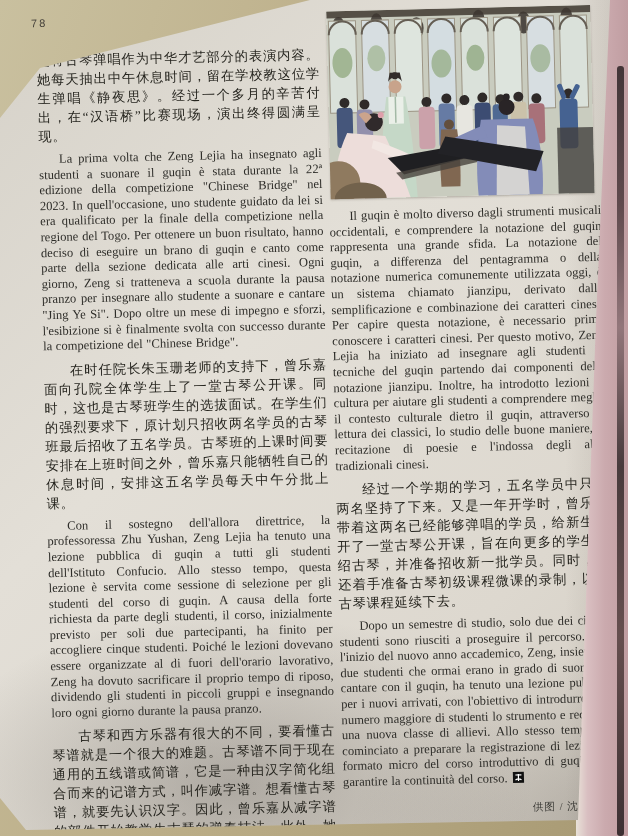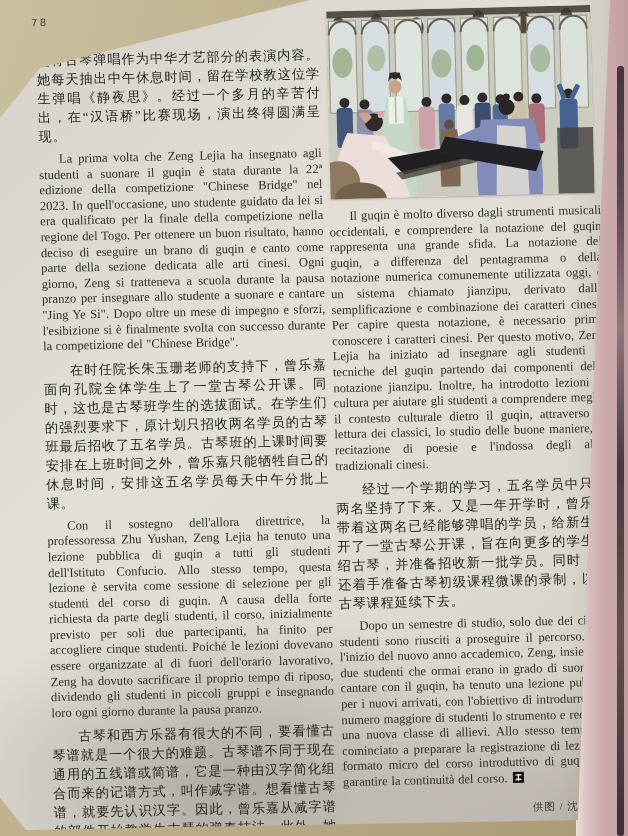--- a/index.html
+++ b/index.html
@@ -24,21 +24,21 @@
     position:absolute;inset:0;z-index:3;
     clip-path:polygon(40px 68px,310px 0px,610px 0px,596px 320px,578px 820px,26px 830px,0px 798px,0px 118px);
     background:
       radial-gradient(430px 250px at 37% 94%, rgba(47,42,38,.28), rgba(47,42,38,0) 70%),
       radial-gradient(420px 280px at 99% 100%, rgba(47,42,38,.22), rgba(47,42,38,0) 65%),
       linear-gradient(90deg, rgba(0,0,0,0) 90%, rgba(90,78,70,.18) 99%),
       linear-gradient(135deg,#d6d2c9 0%,#e3dfd7 40%,#ddd8cf 75%,#d2ccc2 100%);
   }
   .folio{
     position:absolute;left:31px;top:17px;z-index:4;
-    font-family:Liberation Mono, monospace;font-size:11px;letter-spacing:2px;
+    font-family:Liberation Sans, sans-serif;font-size:11px;letter-spacing:2px;
     color:#45413a;transform:rotate(-1deg);
   }
   .col{position:absolute;color:#2b2a27;}
   .left-col{left:46px;top:48px;width:283px;transform:rotate(-1.3deg);}
   .right-col{left:334px;top:8px;width:272px;transform:rotate(-1.4deg);}
   p{margin:0 0 6px;text-align:justify;}
   .zh{
     font-size:13.2px;line-height:19px;letter-spacing:.8px;
     font-family:"Liberation Serif","DejaVu Sans",serif;color:#26251f;
   }

